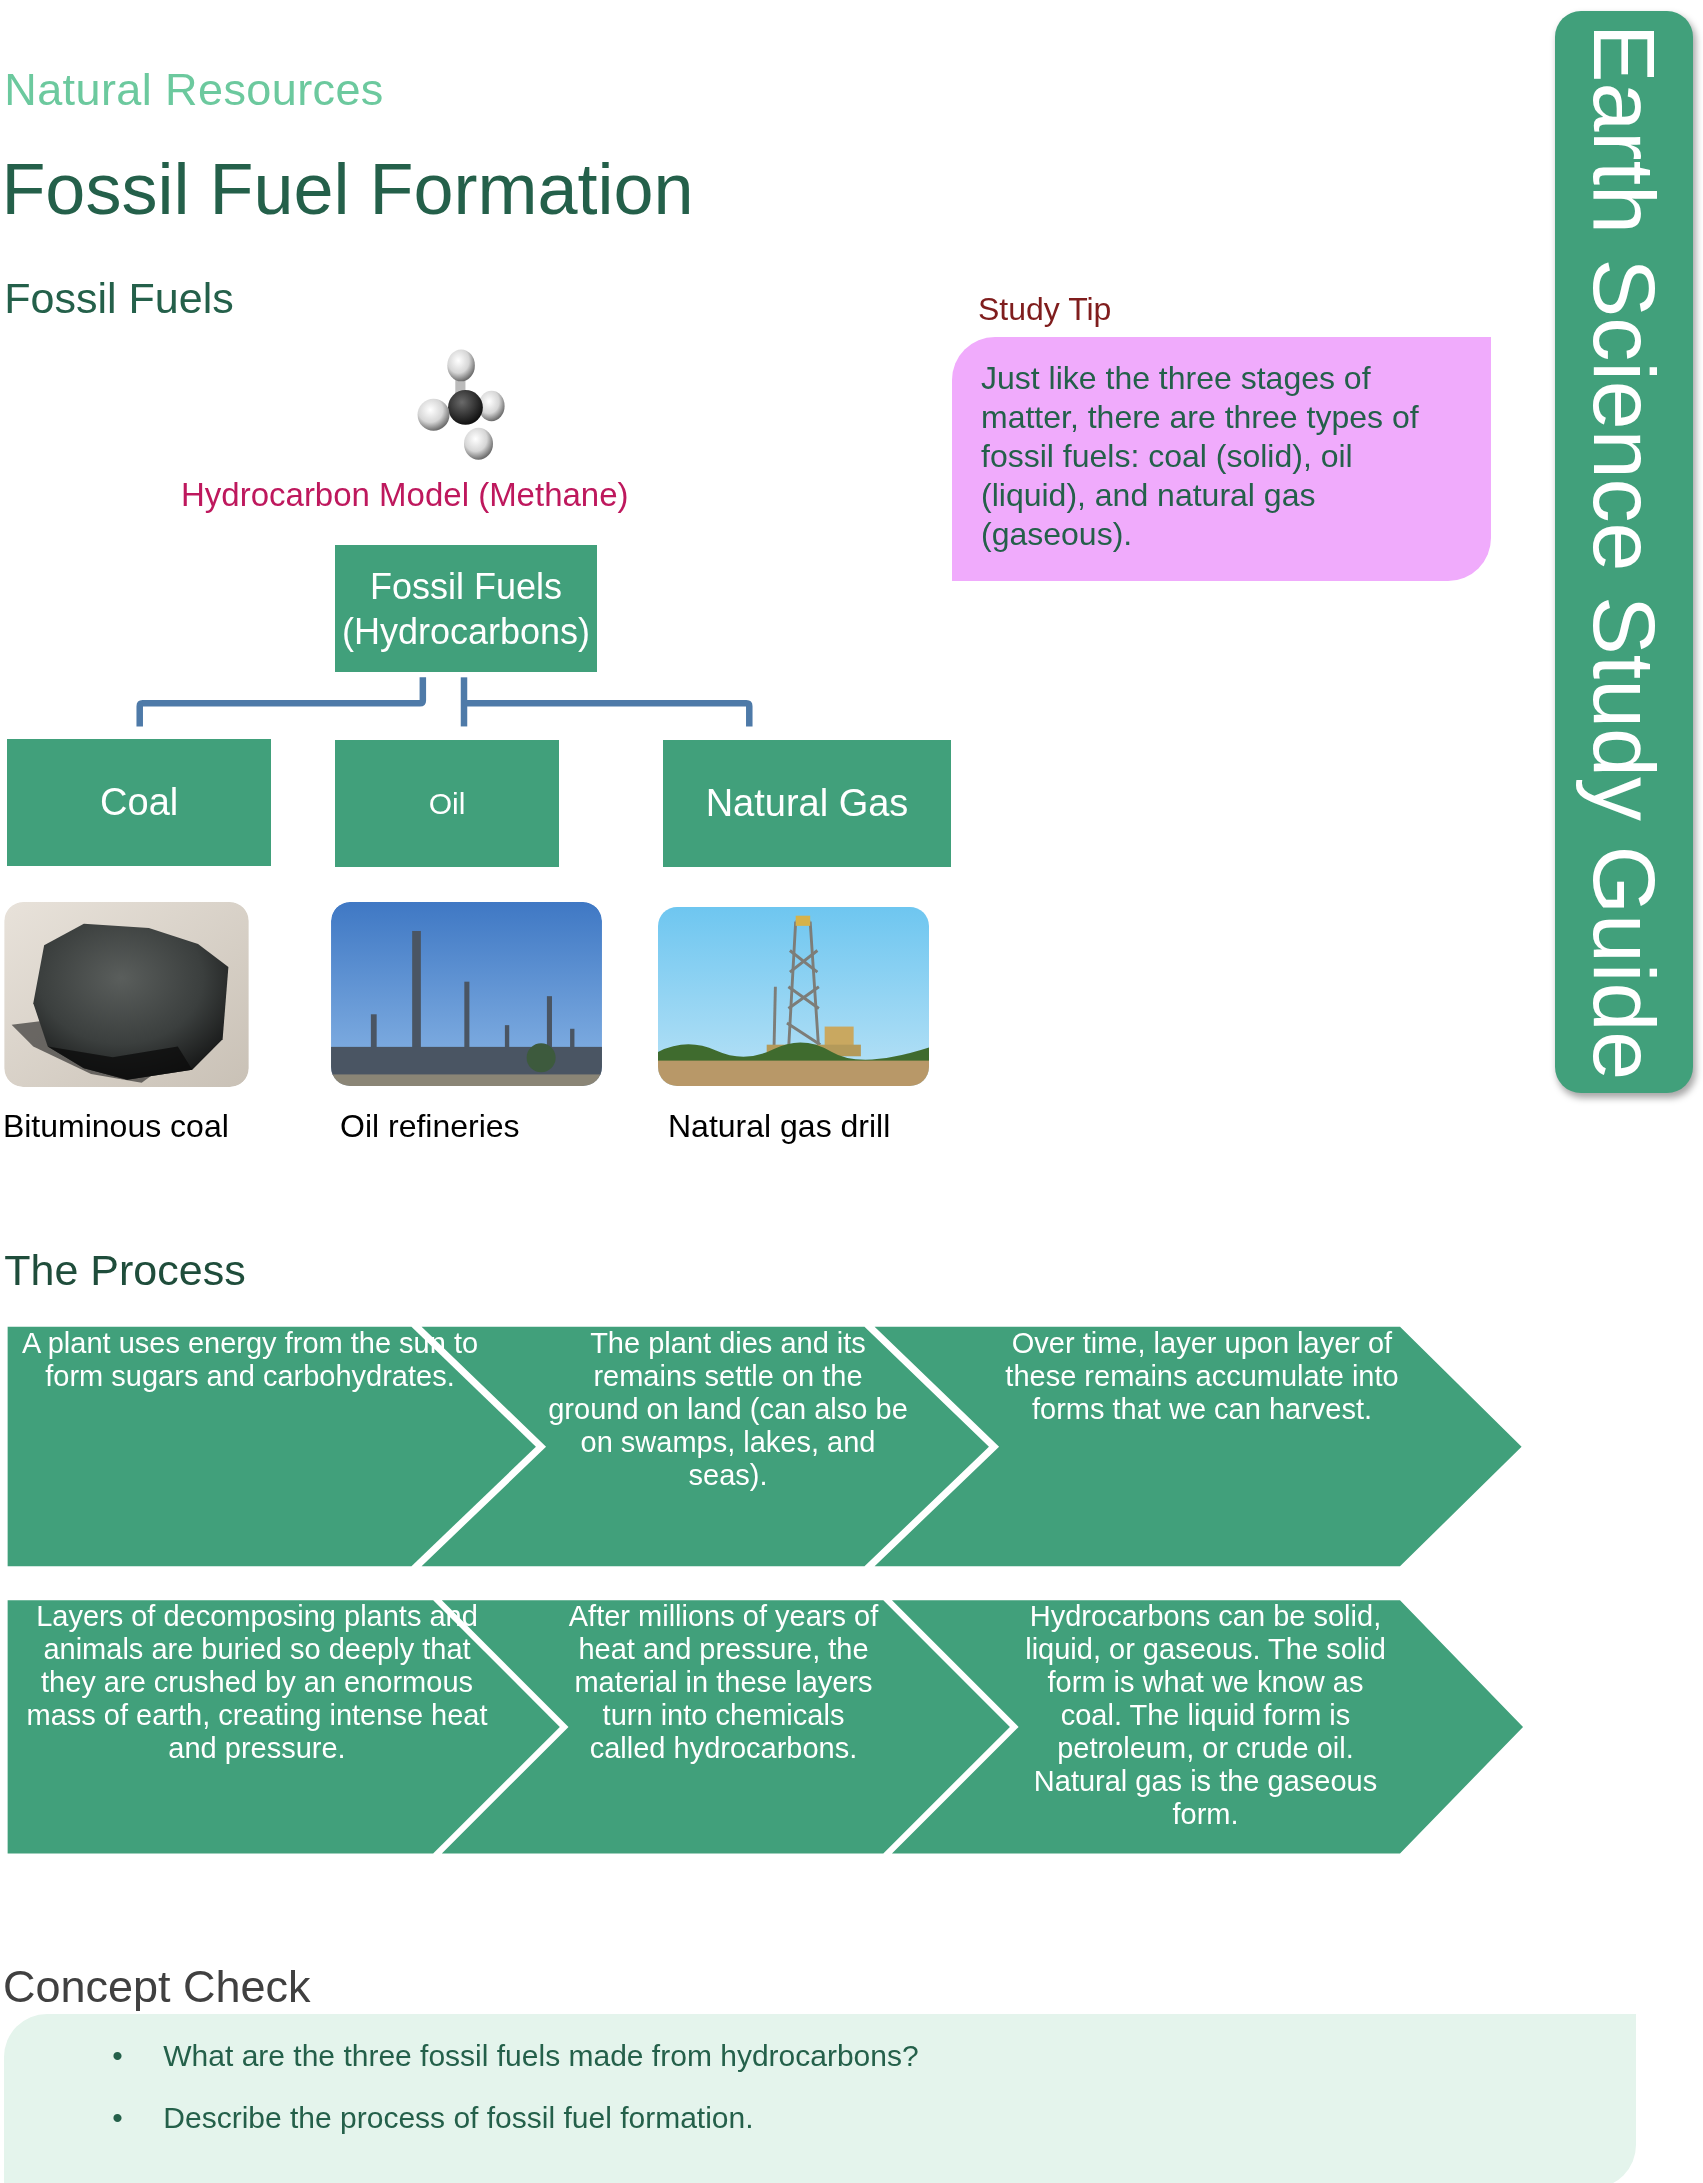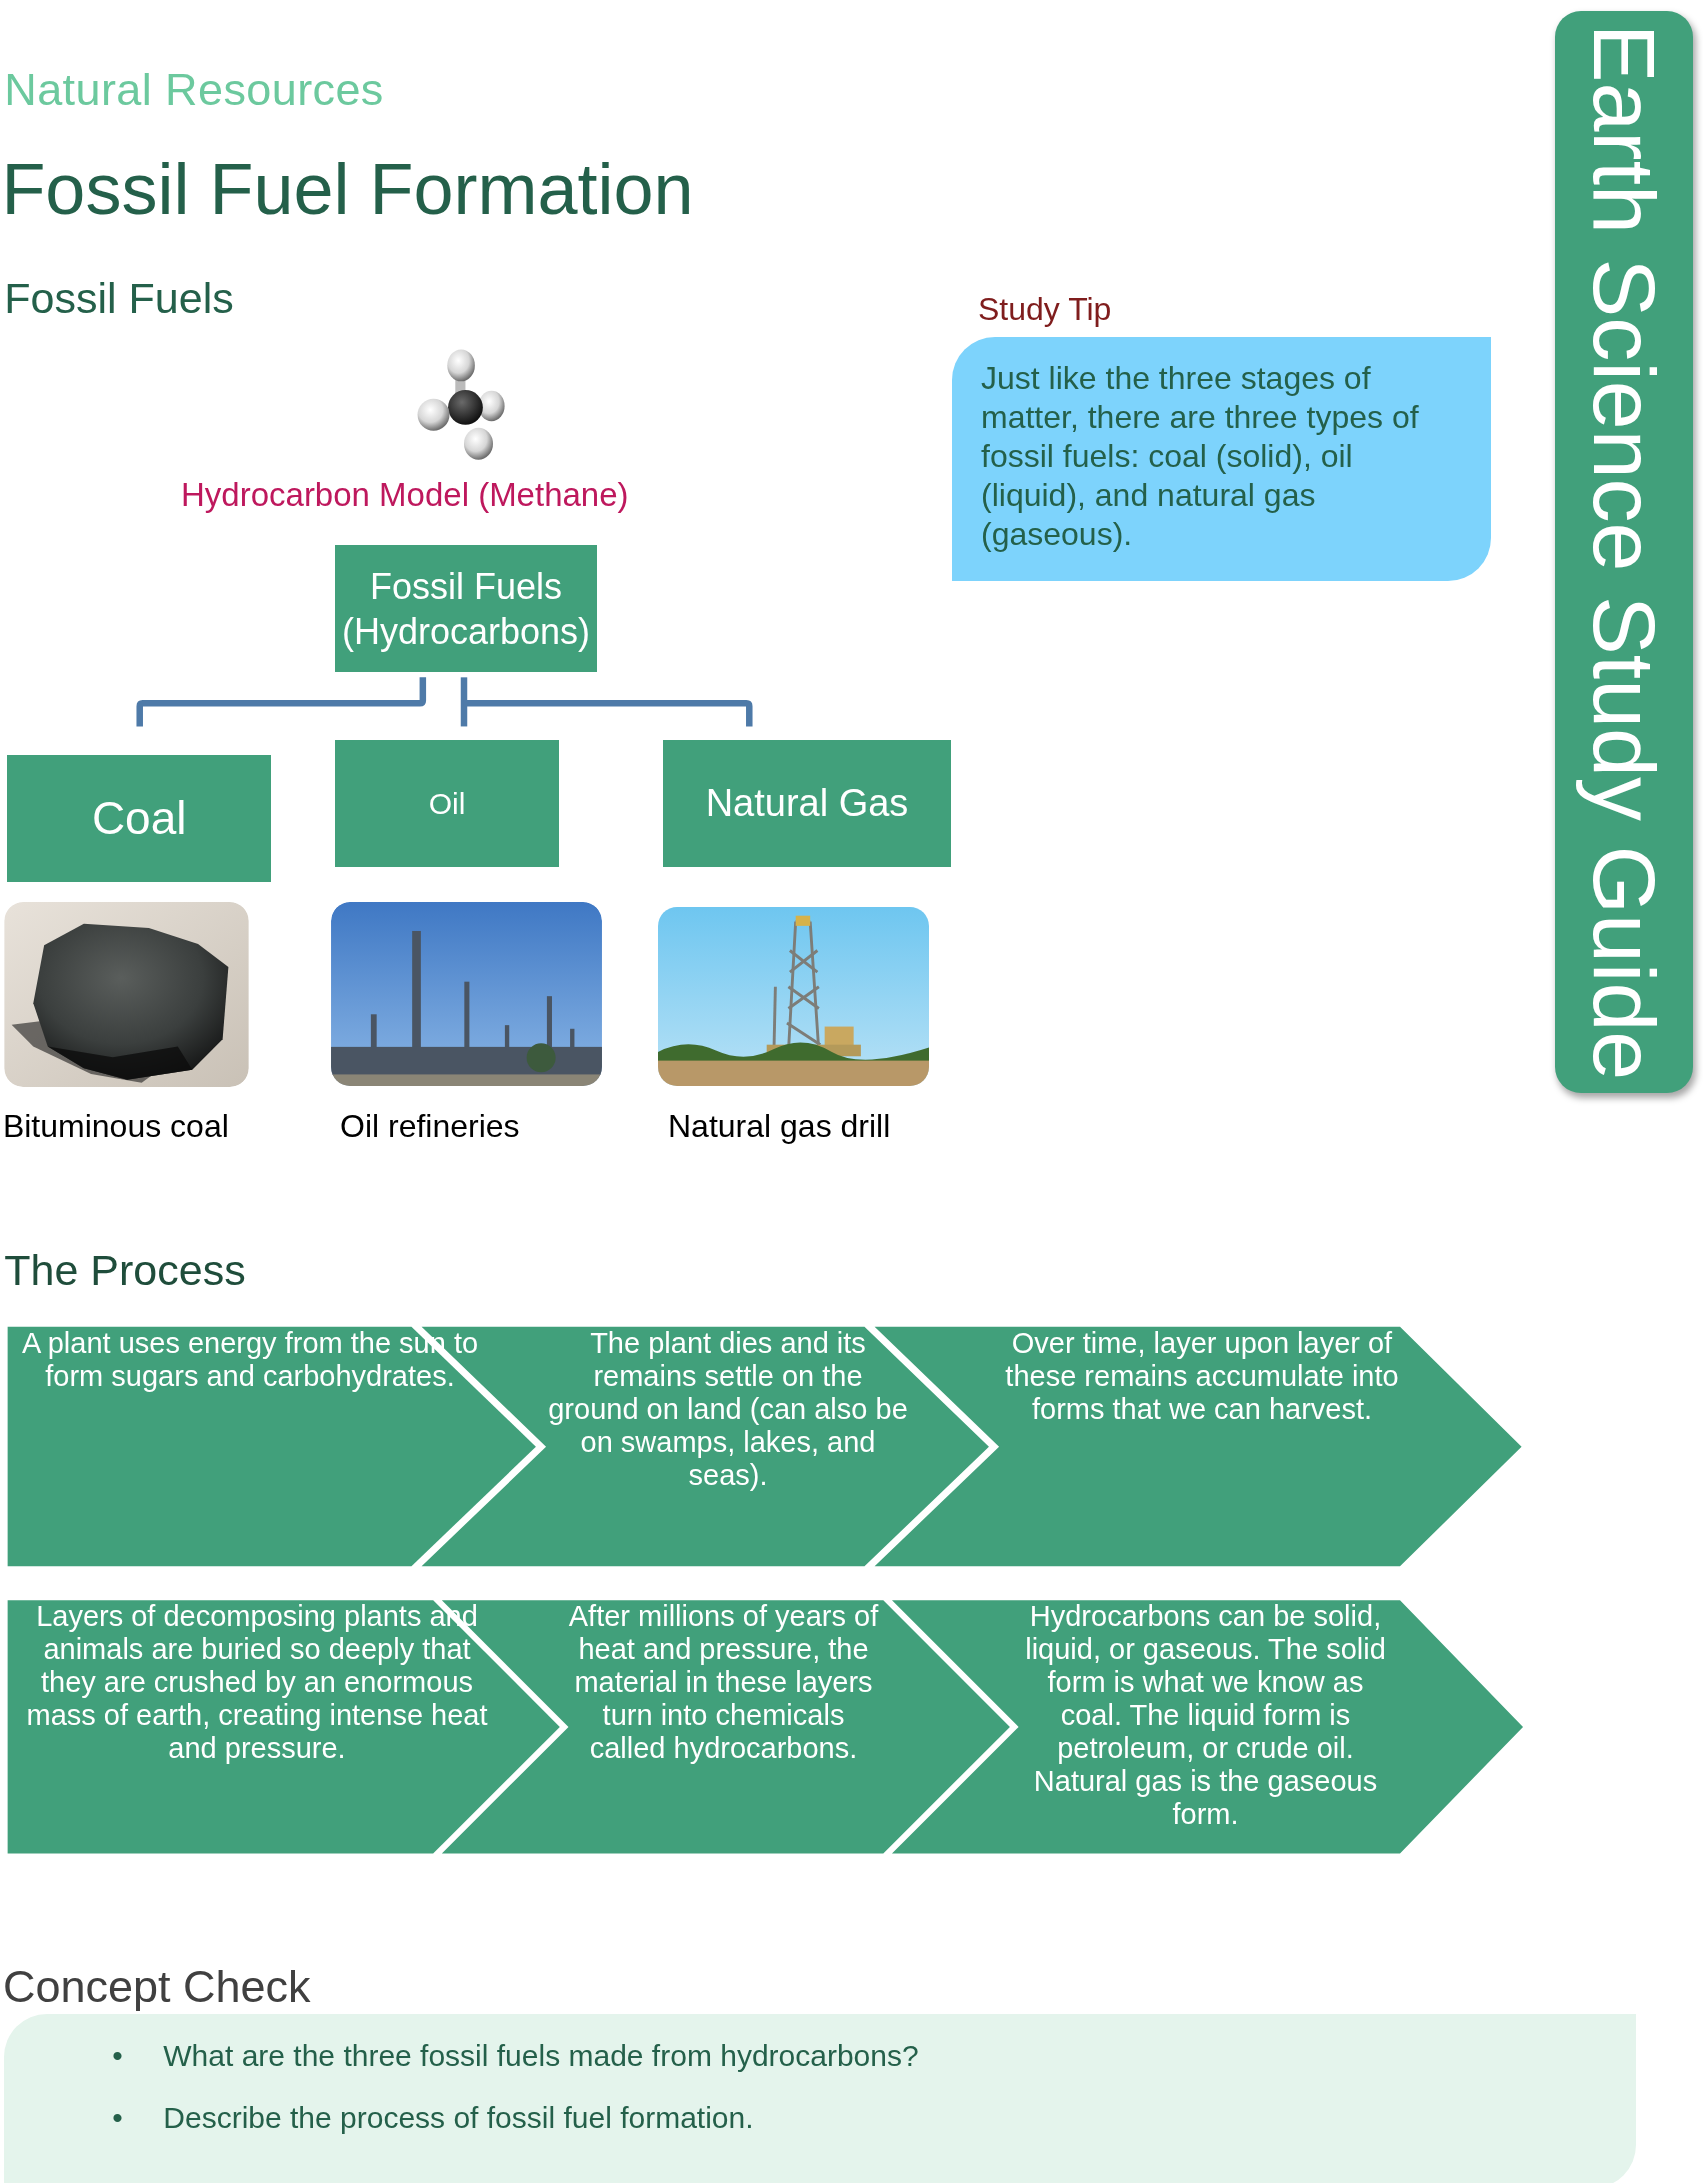--- a/index.html
+++ b/index.html
@@ -7,21 +7,21 @@
   .abs { position:absolute; }
   .subtitle { left:4.3px; top:64px; font-size:45px; color:#6cc99e; white-space:nowrap; letter-spacing:0.4px; }
   .title { left:1.4px; top:148px; font-size:72px; color:#24604a; white-space:nowrap; }
   .h2 { font-size:43px; color:#24604a; white-space:nowrap; }
   .h2-dark { color:#1f4d3b; }
   .caption-top { left:181px; top:476px; width:579px; text-align:left; font-size:33px; color:#be185d; }
   .box { background:#41a07b; color:#fff; display:flex; align-items:center; justify-content:center; text-align:center; font-size:36px; line-height:1.25; }
   .img { border-radius:19px; overflow:hidden; }
   .img-caption { font-size:32px; color:#000; white-space:nowrap; }
   .tip-label { left:978px; top:291px; font-size:32px; color:#7f1d1d; }
-  .tip-box { left:952px; top:337px; width:539px; height:244px; background:#7dd3fc; border-radius:43px 0 43px 0; box-sizing:border-box; padding:22px 29px 0 29px; font-size:32px; line-height:39px; color:#24604a; }
+  .tip-box { left:952px; top:337px; width:539px; height:244px; background:#f0abfc; border-radius:43px 0 43px 0; box-sizing:border-box; padding:22px 29px 0 29px; font-size:32px; line-height:39px; color:#24604a; }
   .tab { left:1555px; top:11px; width:138px; height:1082px; background:#41a07b; border-radius:26px; box-shadow:2.9px 4.3px 7.2px rgba(0,0,0,0.35); }
   .tab-text { position:absolute; left:50%; top:50%; transform:translate(-50%,-50%) rotate(90deg); color:#fff; font-size:88px; white-space:nowrap; }
   .process-svg { left:0; top:1318px; }
   .step-text { color:#fff; font-size:29px; line-height:33px; text-align:center; display:flex; align-items:flex-start; justify-content:center; }
   .concept-label { left:2.9px; top:1961px; font-size:45px; color:#404040; }
   .concept-box { left:4.3px; top:2014px; width:1632px; height:174px; background:#e4f4ec; border-radius:43px 0 43px 0; }
   .concept-item { position:absolute; left:159px; font-size:30px; color:#24604a; white-space:nowrap; }
   .bullet { position:absolute; left:-51px; top:0; }
 </style>
 </head>
@@ -63,21 +63,21 @@
     <div>(Hydrocarbons)</div>
   </div>
 </div>
 
 <svg class="abs" style="left:0; top:673px;" width="941" height="65" viewBox="0 0 1300 90">
   <path d="M584 6 V38 Q584 42 580 42 H196 Q192 42 192 46 V74" fill="none" stroke="#4e7aa8" stroke-width="9"></path>
   <path d="M641 6 V74" fill="none" stroke="#4e7aa8" stroke-width="9"></path>
   <path d="M641 42 H1032 Q1036 42 1036 46 V74" fill="none" stroke="#4e7aa8" stroke-width="9"></path>
 </svg>
 
-<div class="abs box" style="left:7.2px; top:739px; width:264px; height:127px; font-size:46px;margin-top:16px;">
+<div class="abs box" style="left:7.2px; top:739px; width:264px; height:127px; font-size:38px;">
   <span>Coal</span>
 </div>
 <div class="abs box" style="left:335px; top:740px; width:224px; height:127px; font-size:30px;">
   <span>Oil</span>
 </div>
 <div class="abs box" style="left:663px; top:740px; width:288px; height:127px; font-size:38px;">
   <span>Natural Gas</span>
 </div>
 
 <svg class="abs img" style="left:4.3px; top:902px;" width="245" height="185" viewBox="0 0 338 256">

